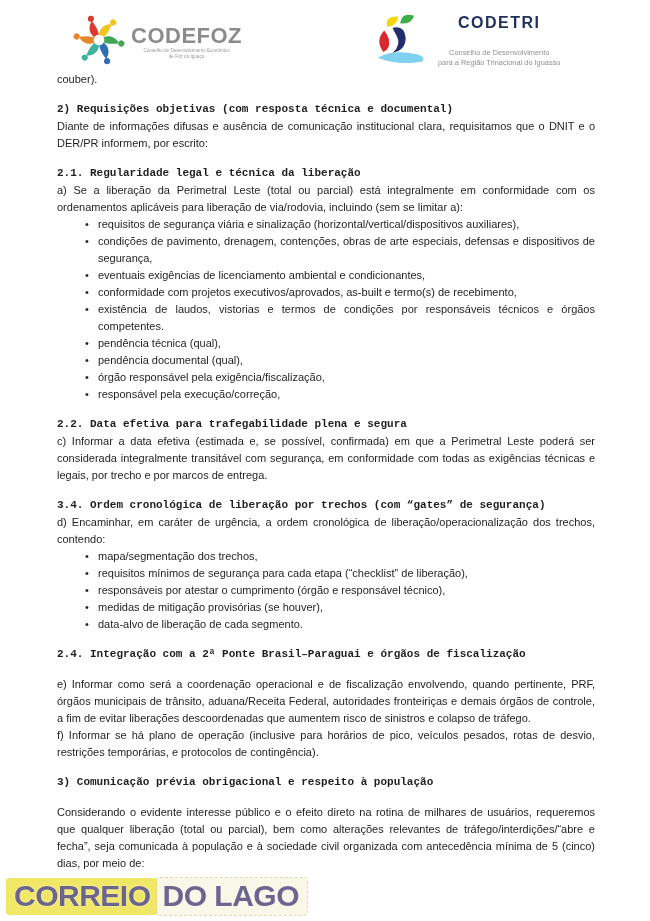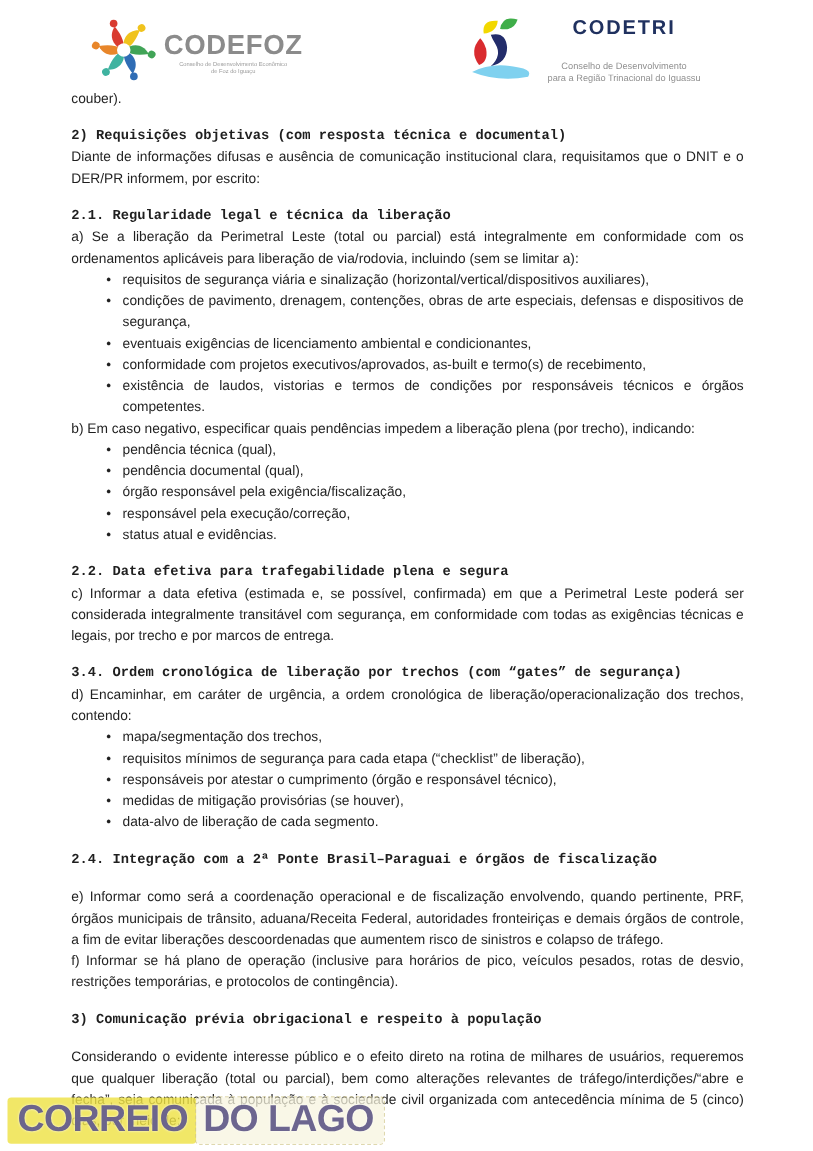--- a/index.html
+++ b/index.html
@@ -126,27 +126,25 @@
       <div class="spacer"></div>
       <p class="heading">2.1. Regularidade legal e técnica da liberação</p>
       <p class="para">a) Se a liberação da Perimetral Leste (total ou parcial) está integralmente em conformidade com os ordenamentos aplicáveis para liberação de via/rodovia, incluindo (sem se limitar a):</p>
       <ul class="bullets">
         <li>requisitos de segurança viária e sinalização (horizontal/vertical/dispositivos auxiliares),</li>
         <li>condições de pavimento, drenagem, contenções, obras de arte especiais, defensas e dispositivos de segurança,</li>
         <li>eventuais exigências de licenciamento ambiental e condicionantes,</li>
         <li>conformidade com projetos executivos/aprovados, as-built e termo(s) de recebimento,</li>
         <li>existência de laudos, vistorias e termos de condições por responsáveis técnicos e órgãos competentes.</li>
       </ul>
-      <p class="para">b) Em caso negativo, especificar quais pendências impedem a liberação plena (por trecho), indicando:</p>
       <ul class="bullets">
         <li>pendência técnica (qual),</li>
         <li>pendência documental (qual),</li>
         <li>órgão responsável pela exigência/fiscalização,</li>
         <li>responsável pela execução/correção,</li>
-        <li>status atual e evidências.</li>
       </ul>
       <div class="spacer"></div>
       <p class="heading">2.2. Data efetiva para trafegabilidade plena e segura</p>
       <p class="para">c) Informar a data efetiva (estimada e, se possível, confirmada) em que a Perimetral Leste poderá ser considerada integralmente transitável com segurança, em conformidade com todas as exigências técnicas e legais, por trecho e por marcos de entrega.</p>
       <div class="spacer"></div>
       <p class="heading">3.4. Ordem cronológica de liberação por trechos (com “gates” de segurança)</p>
       <p class="para">d) Encaminhar, em caráter de urgência, a ordem cronológica de liberação/operacionalização dos trechos, contendo:</p>
       <ul class="bullets">
         <li>mapa/segmentação dos trechos,</li>
         <li>requisitos mínimos de segurança para cada etapa (“checklist” de liberação),</li>

